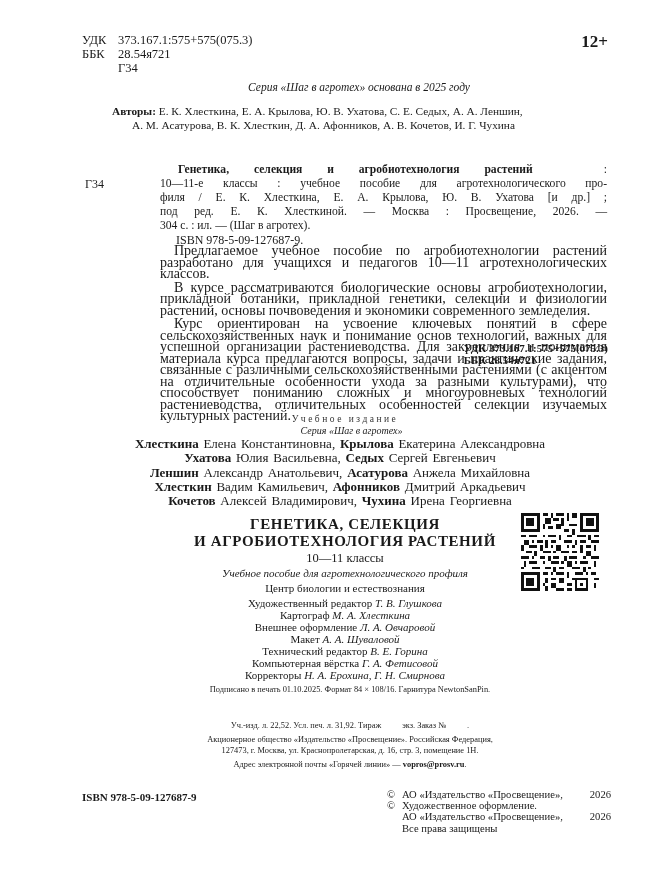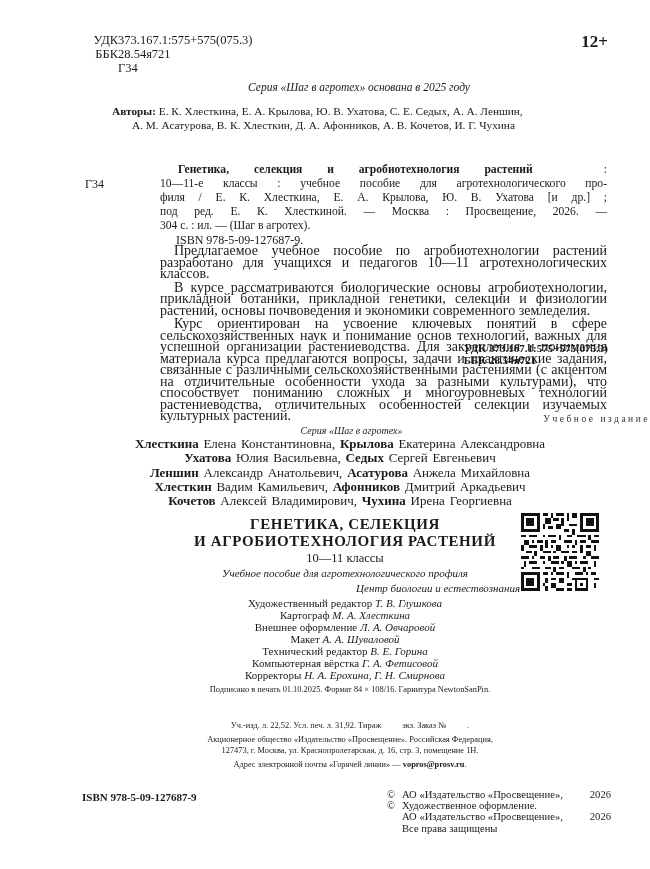--- a/index.html
+++ b/index.html
@@ -7,47 +7,47 @@
     width: 650px; height: 869px; position: relative; overflow: hidden;
     font-family: "Liberation Serif", "DejaVu Serif", serif;
     color: #1a1a1a;
   }
   .abs { position: absolute; }
   .b { font-weight: bold; }
 
   
   .codes { left: 82px; top: 33px; font-size: 12.5px; line-height: 14px; }
   .codes .row { display: flex; }
-  .codes .lbl { width: 36px; text-align: right; }
+  .codes .lbl { width: 36px; }
   .age { right: 42px; top: 32px; font-size: 17px; font-weight: bold; }
 
   .series-top { left: 0; width: 650px; top: 81px; text-align: center; font-size: 11.5px; font-style: italic; padding-left: 68px; box-sizing: border-box; }
   .authors { left: 152px; top: 104px; width: 460px; font-size: 11.3px; line-height: 14px; text-align: justify; text-align-last: left; }
 
   
   .bib { left: 160px; top: 163px; width: 447px; font-size: 11.6px; line-height: 14px; }
   .bib .line { display: block; text-align: justify; text-align-last: justify; white-space: nowrap; }
   .bib .line.last { text-align-last: left; }
   .g34 { left: 85px; top: 177px; font-size: 12px; }
   .isbn-line { left: 176px; top: 233px; font-size: 12px; }
 
   .abstract { left: 160px; top: 245px; width: 447px; font-size: 14px; line-height: 11.5px; text-align: justify; }
   .abstract p { margin: 0 0 2px 0; text-indent: 14px; }
   .udk-right { right: 42px; top: 342px; font-size: 11px; font-weight: bold; text-align: left; line-height: 12px; }
 
   
-  .edition { left: 0; width: 650px; top: 414px; text-align: right; font-size: 9.5px; letter-spacing: 2.5px; padding-left: 40px; box-sizing: border-box; color: #333; }
+  .edition { left: 0; width: 650px; top: 414px; text-align: center; font-size: 9.5px; letter-spacing: 2.5px; padding-left: 40px; box-sizing: border-box; color: #333; }
   .series-mid { left: 12px; width: 650px; top: 425px; text-align: center; font-size: 10px; font-style: italic; padding-left: 29px; box-sizing: border-box; }
   .people { left: 70px; width: 540px; top: 437px; text-align: center; font-size: 13px; line-height: 14.3px; word-spacing: 1.5px; }
   .people .row { white-space: nowrap; }
 
   .book-title { left: 170px; width: 350px; top: 516px; text-align: center; font-size: 15px; font-weight: bold; line-height: 17px; letter-spacing: 0.6px; }
   .grade { left: 170px; width: 350px; top: 551px; text-align: center; font-size: 12.5px; }
   .subtitle { left: 170px; width: 350px; top: 567px; text-align: center; font-size: 11px; font-style: italic; }
-  .center { left: 170px; width: 350px; top: 582px; text-align: right; font-size: 11px; font-style: italic; }
+  .center { left: 170px; width: 350px; top: 582px; text-align: center; font-size: 11px; }
   .credits { left: 150px; width: 390px; top: 597px; text-align: center; font-size: 11px; line-height: 12px; }
   .credits .role { font-style: normal; }
   .credits .names { font-style: italic; }
 
   .imprint { left: 150px; width: 400px; top: 685px; text-align: center; font-size: 8.4px; line-height: 10.6px; }
   .imprint .gap { height: 4px; }
 
   .qr { left: 521px; top: 513px; width: 78px; height: 78px; }
 
   .isbn-bottom { left: 82px; top: 791px; font-size: 11px; font-weight: bold; }

